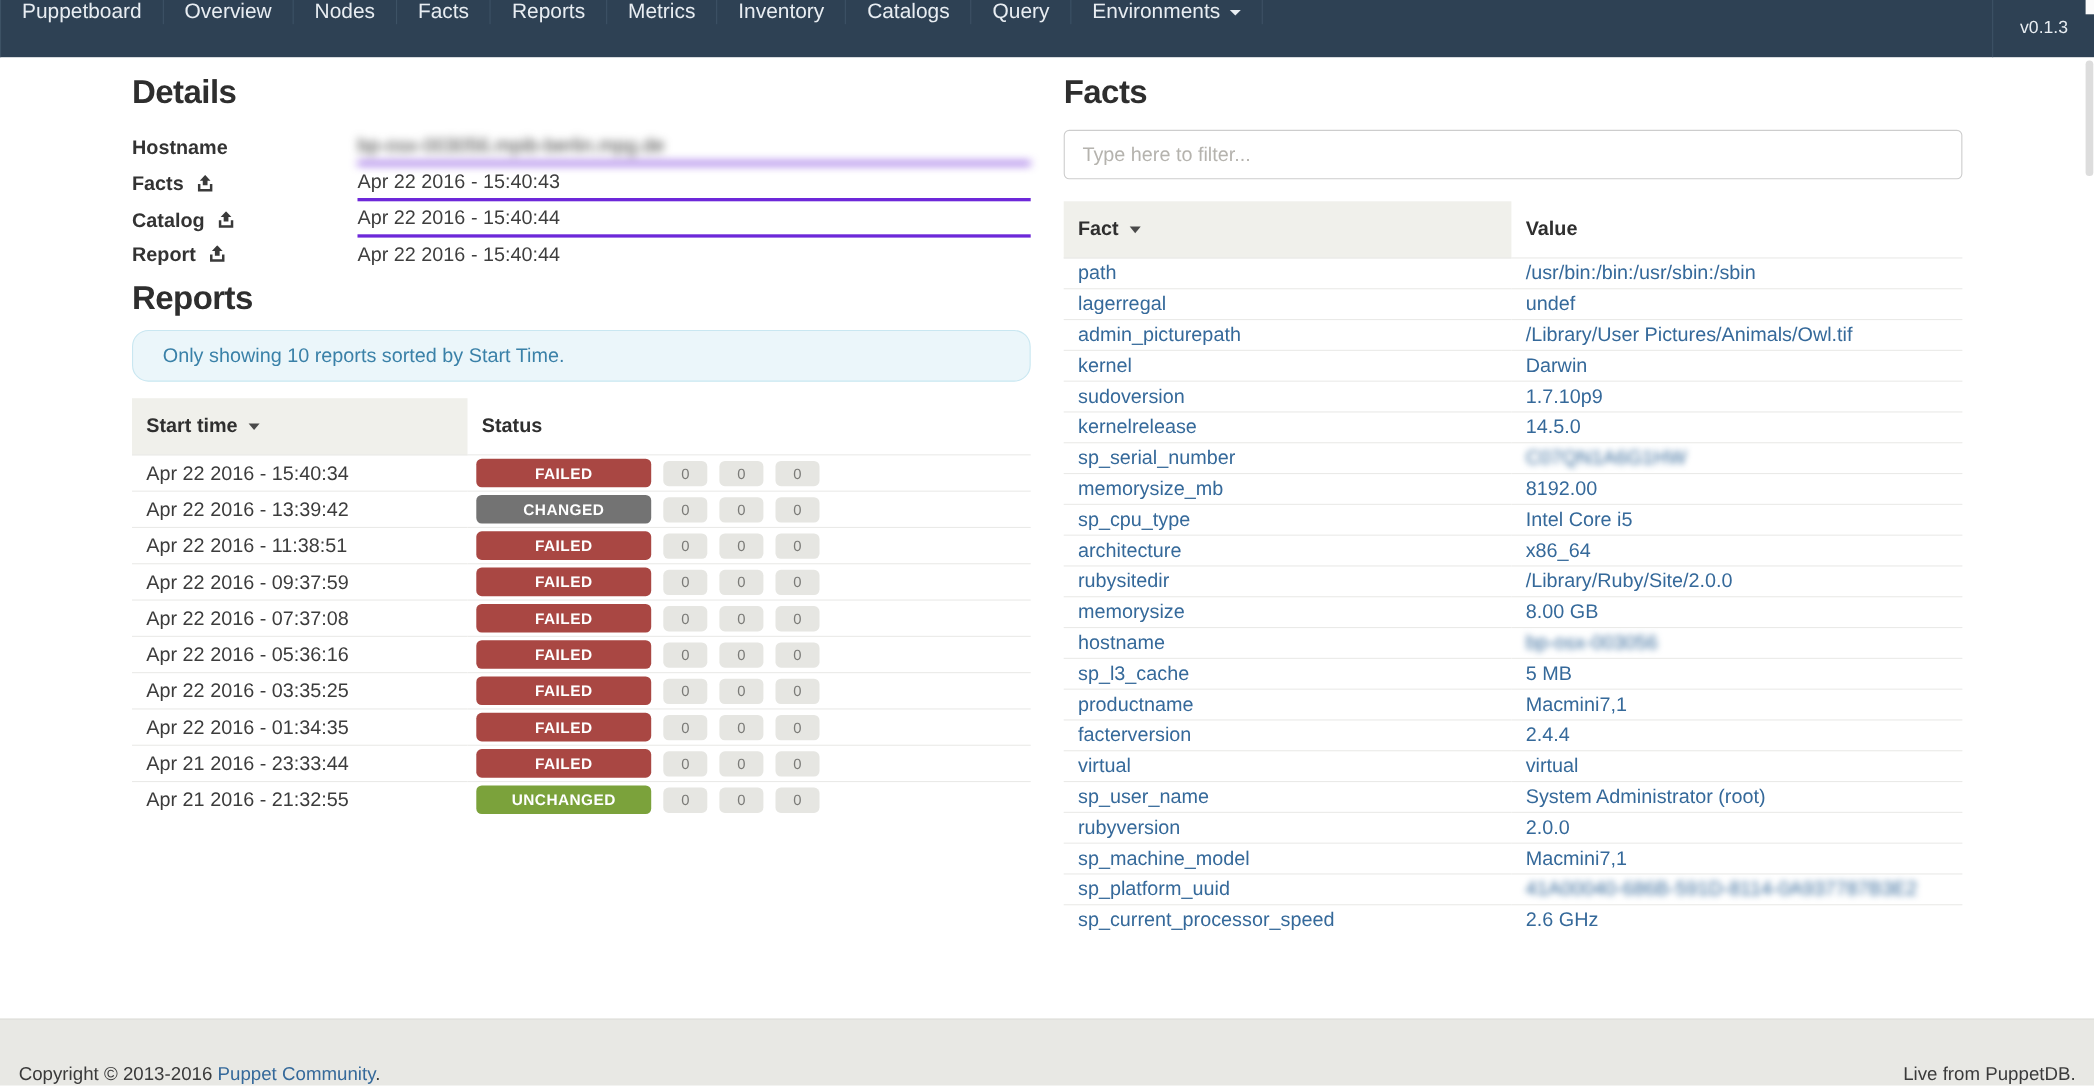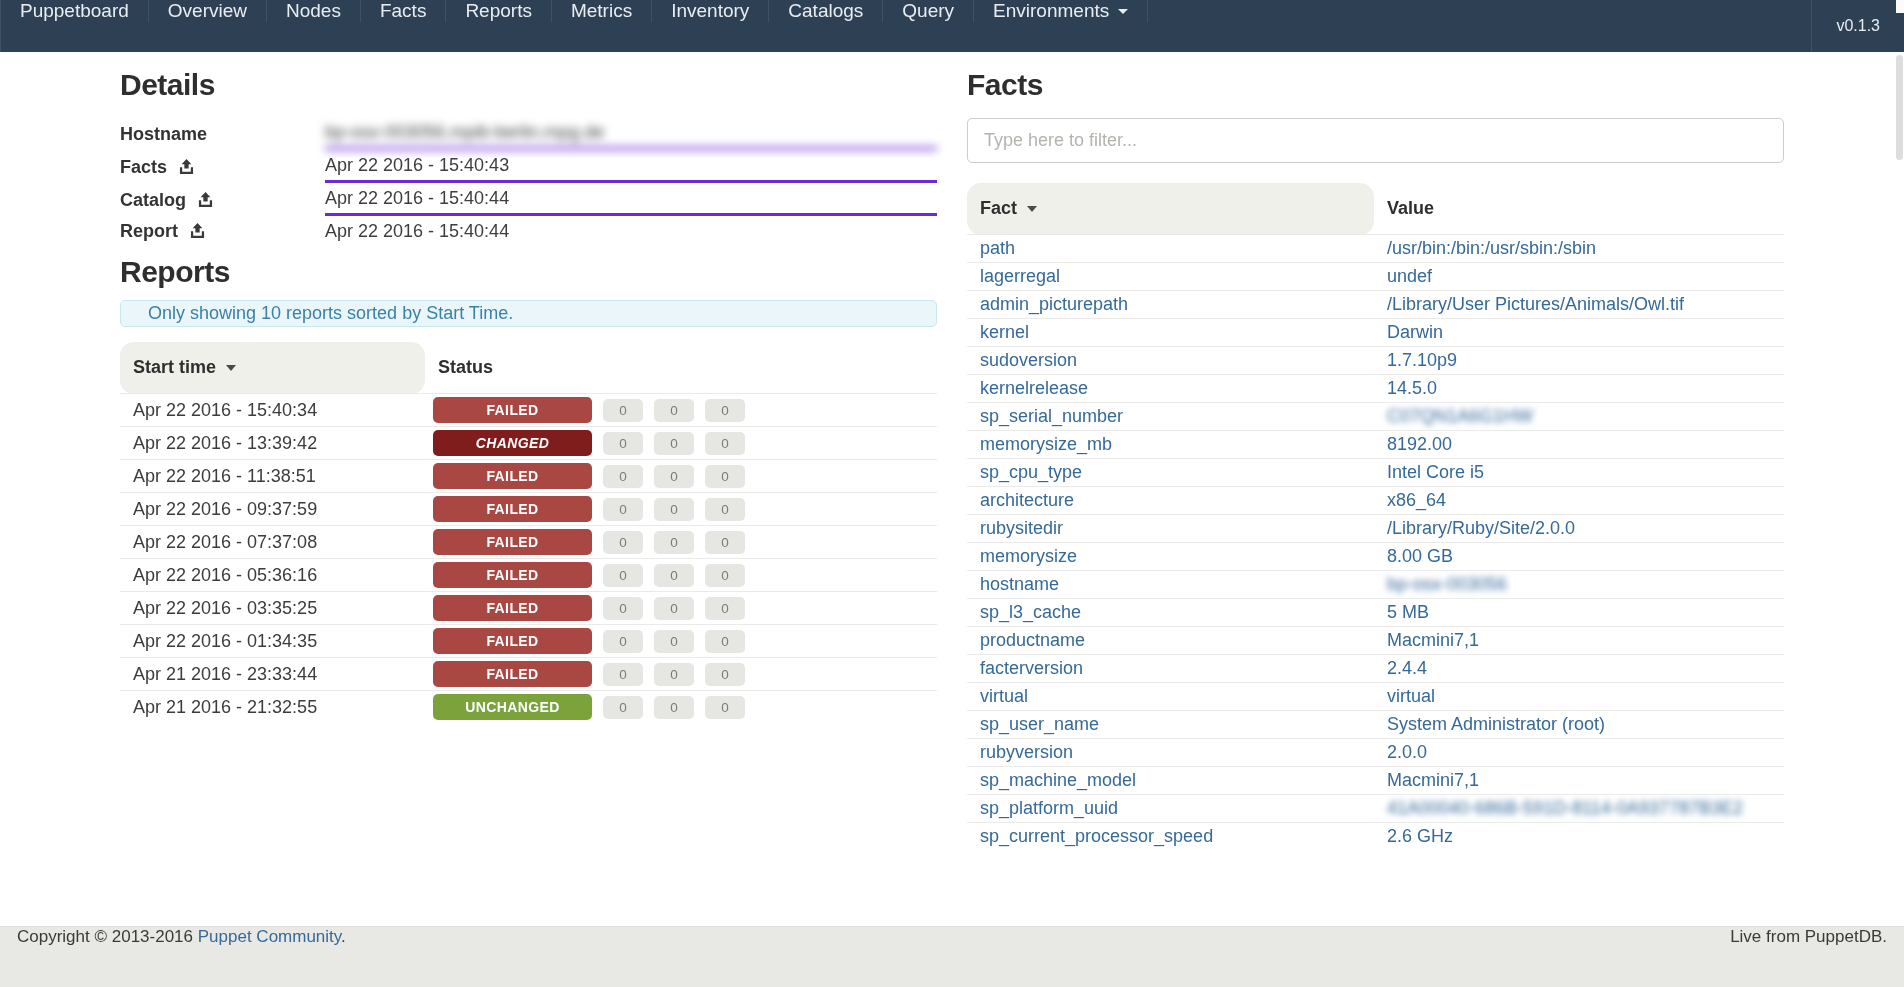--- a/index.html
+++ b/index.html
@@ -57,32 +57,32 @@
   .upl-icon svg{ width:15px; height:16px; fill:#3a3a3a; }
   .d-value{
     flex:1; font-size:18px; color:#3e3e3e; line-height:30px;
     border-bottom:3px solid #6d28d9;
   }
   .d-row:last-child .d-value{ border-bottom:none; }
 
   
   .alert-info{
     margin-top:12px; background:var(--alert-bg); border:1px solid var(--alert-border);
-    border-radius:5px; color:var(--alert-text); font-size:18px; padding:2px 27px;
+    border-radius:15px; color:var(--alert-text); font-size:18px; padding:12px 27px;
   }
 
   
   table{ width:100%; border-collapse:collapse; table-layout:fixed; }
   .reports-table{ margin-top:15px; }
   .facts-table{ margin-top:20px; }
   th{
     text-align:left; font-size:18px; font-weight:700; color:#2f2f2f;
     padding:15px 13px; cursor:pointer; white-space:nowrap;
   }
-  th.sorted{ background:var(--head-bg);border-radius:14px; }
+  th.sorted{ background:var(--head-bg); }
   .sort-caret{
     width:0; height:0; display:inline-block; margin-left:10px; vertical-align:2px;
     border-left:5px solid transparent; border-right:5px solid transparent;
     border-top:6px solid #4a4a4a;
   }
   tbody td{
     border-top:1px solid var(--row-border); font-size:18px;
     padding:3px 13px; white-space:nowrap; overflow:hidden;
   }
   .reports-table col.c1{ width:305px; }
@@ -113,21 +113,21 @@
     border:1px solid #cdcdcd; border-radius:5px;
     font-size:18px; color:#444; padding:0 16px;
     font-family:"Liberation Sans","DejaVu Sans",sans-serif; outline:none;
   }
   .filter-input::placeholder{ color:#b5b3ae; }
 
   
   .footer{
     position:absolute; left:0; right:0; bottom:0; height:61px;
     background:var(--footer-bg); border-top:1px solid #dededa;
-    display:flex; align-items:flex-start; justify-content:space-between;
+    display:flex; align-items:flex-end; justify-content:space-between;
     padding:0 17px; font-size:17px; color:#3a3a3a; z-index:4;
   }
 
   
   .scroll-sliver{ position:absolute; top:0; right:0; width:8px; height:13px; background:#fbfbfb; z-index:6; }
   .scroll-thumb{
     position:absolute; top:55px; right:1px; width:7px; height:105px;
     background:#dddddd; border-radius:4px; z-index:6;
   }
 </style>
@@ -262,21 +262,21 @@
                 <span class="count-badge">0</span>
               </span>
       </div>
     </td>
   </tr>
 
   <tr>
     <td>Apr 22 2016 - 13:39:42</td>
     <td class="status-cell">
       <div class="status-wrap">
-        <span class="status-badge" style="background: #7f1d1d; font-style: italic;">CHANGED</span>
+        <span class="status-badge" style="background: #737373;">CHANGED</span>
         <span class="counts">
                 <span class="count-badge">0</span>
                 <span class="count-badge">0</span>
                 <span class="count-badge">0</span>
               </span>
       </div>
     </td>
   </tr>
 
   <tr>

